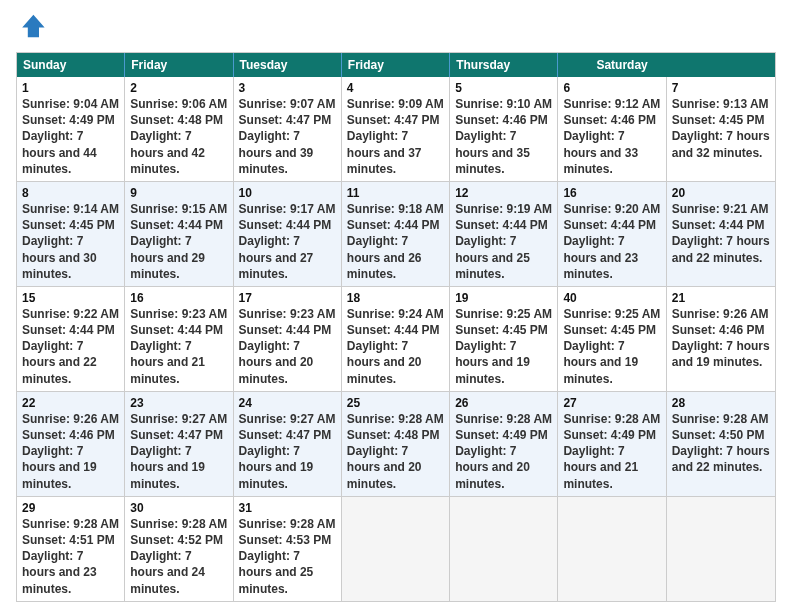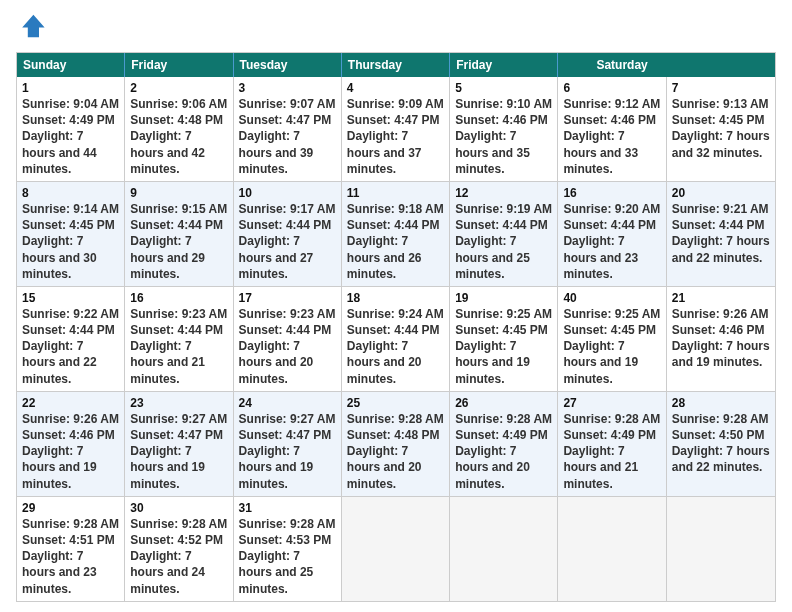--- a/index.html
+++ b/index.html
@@ -134,22 +134,22 @@
       <div class="month-title"></div>
       <div class="location"></div>
     </div>
   </div>
 
   <div class="calendar">
     <div class="cal-header" id="cal-header-row">
         <div class="cal-header-cell">Sunday</div>
         <div class="cal-header-cell">Friday</div>
         <div class="cal-header-cell">Tuesday</div>
+        <div class="cal-header-cell">Friday</div>
         <div class="cal-header-cell">Thursday</div>
-        <div class="cal-header-cell">Friday</div>
         <div class="cal-header-cell">Saturday</div>
       </div>
     <div class="cal-body" id="cal-body">
         <div class="cal-row">
           <div class="cal-cell">
             <span class="day-num">1</span>
             <div class="cell-text">Sunrise: 9:04 AM<br>Sunset: 4:49 PM<br>Daylight: 7 hours and 44 minutes.</div>
           </div>
           <div class="cal-cell">
             <span class="day-num">2</span>

